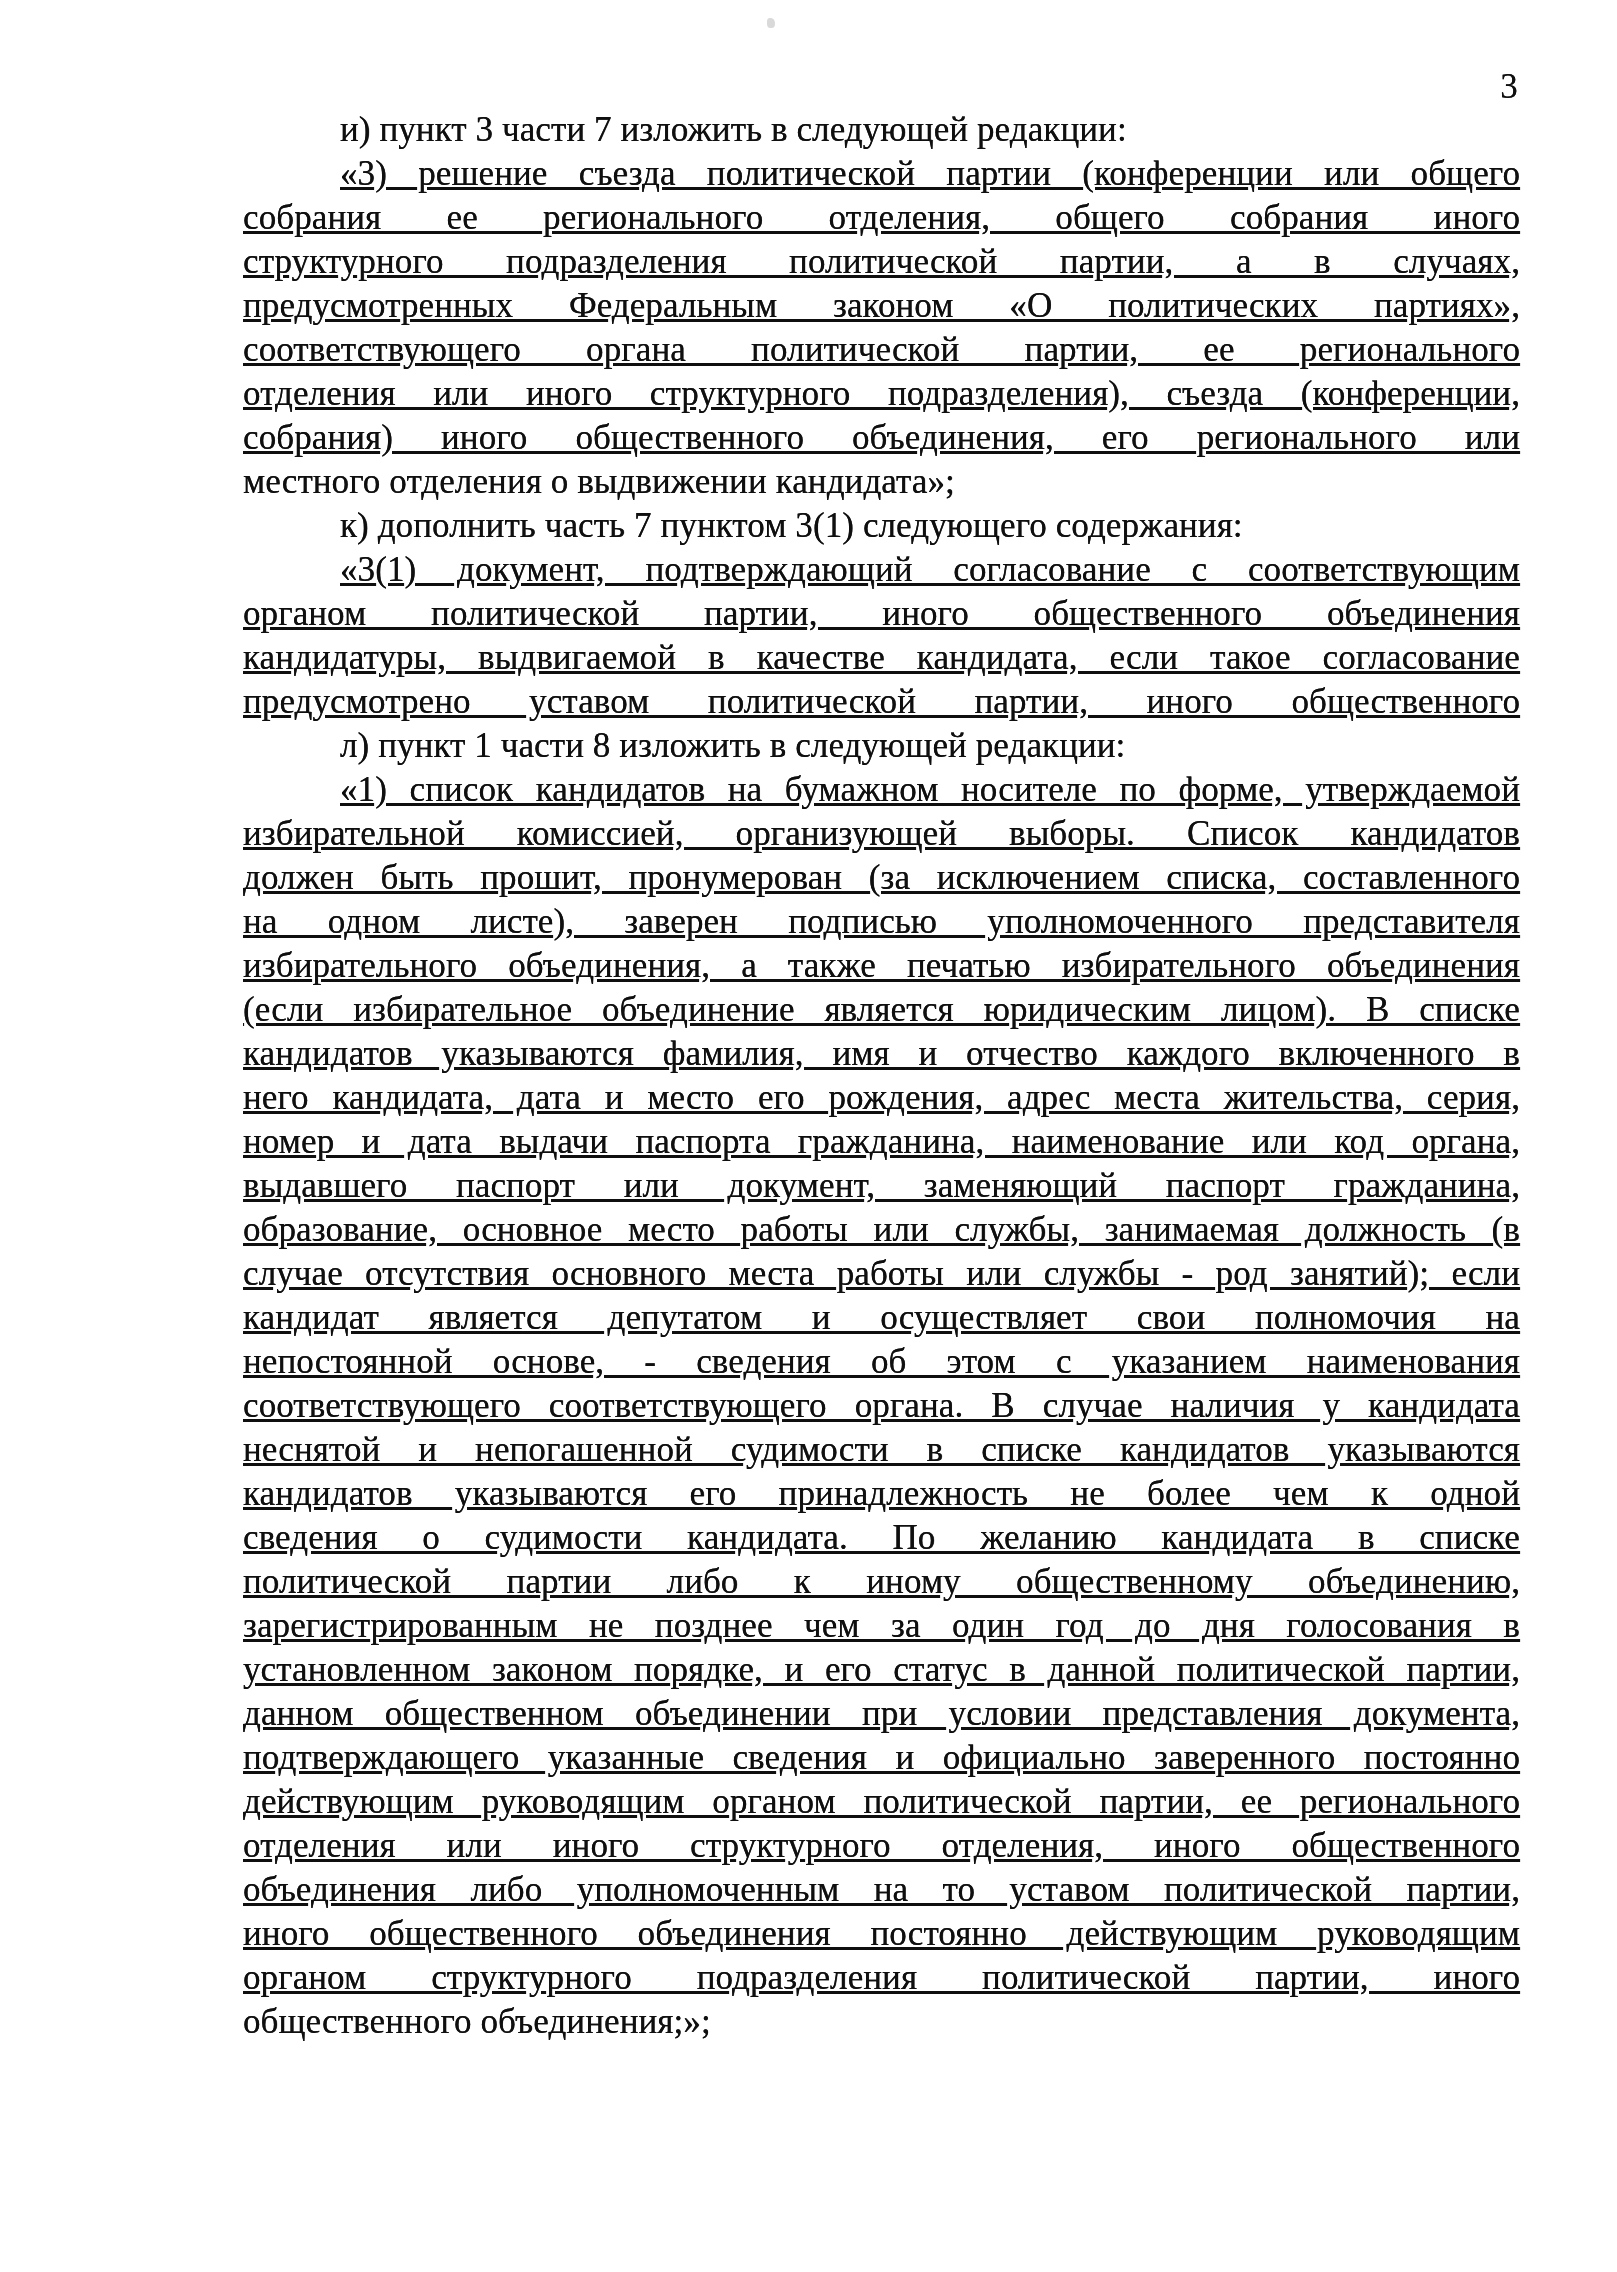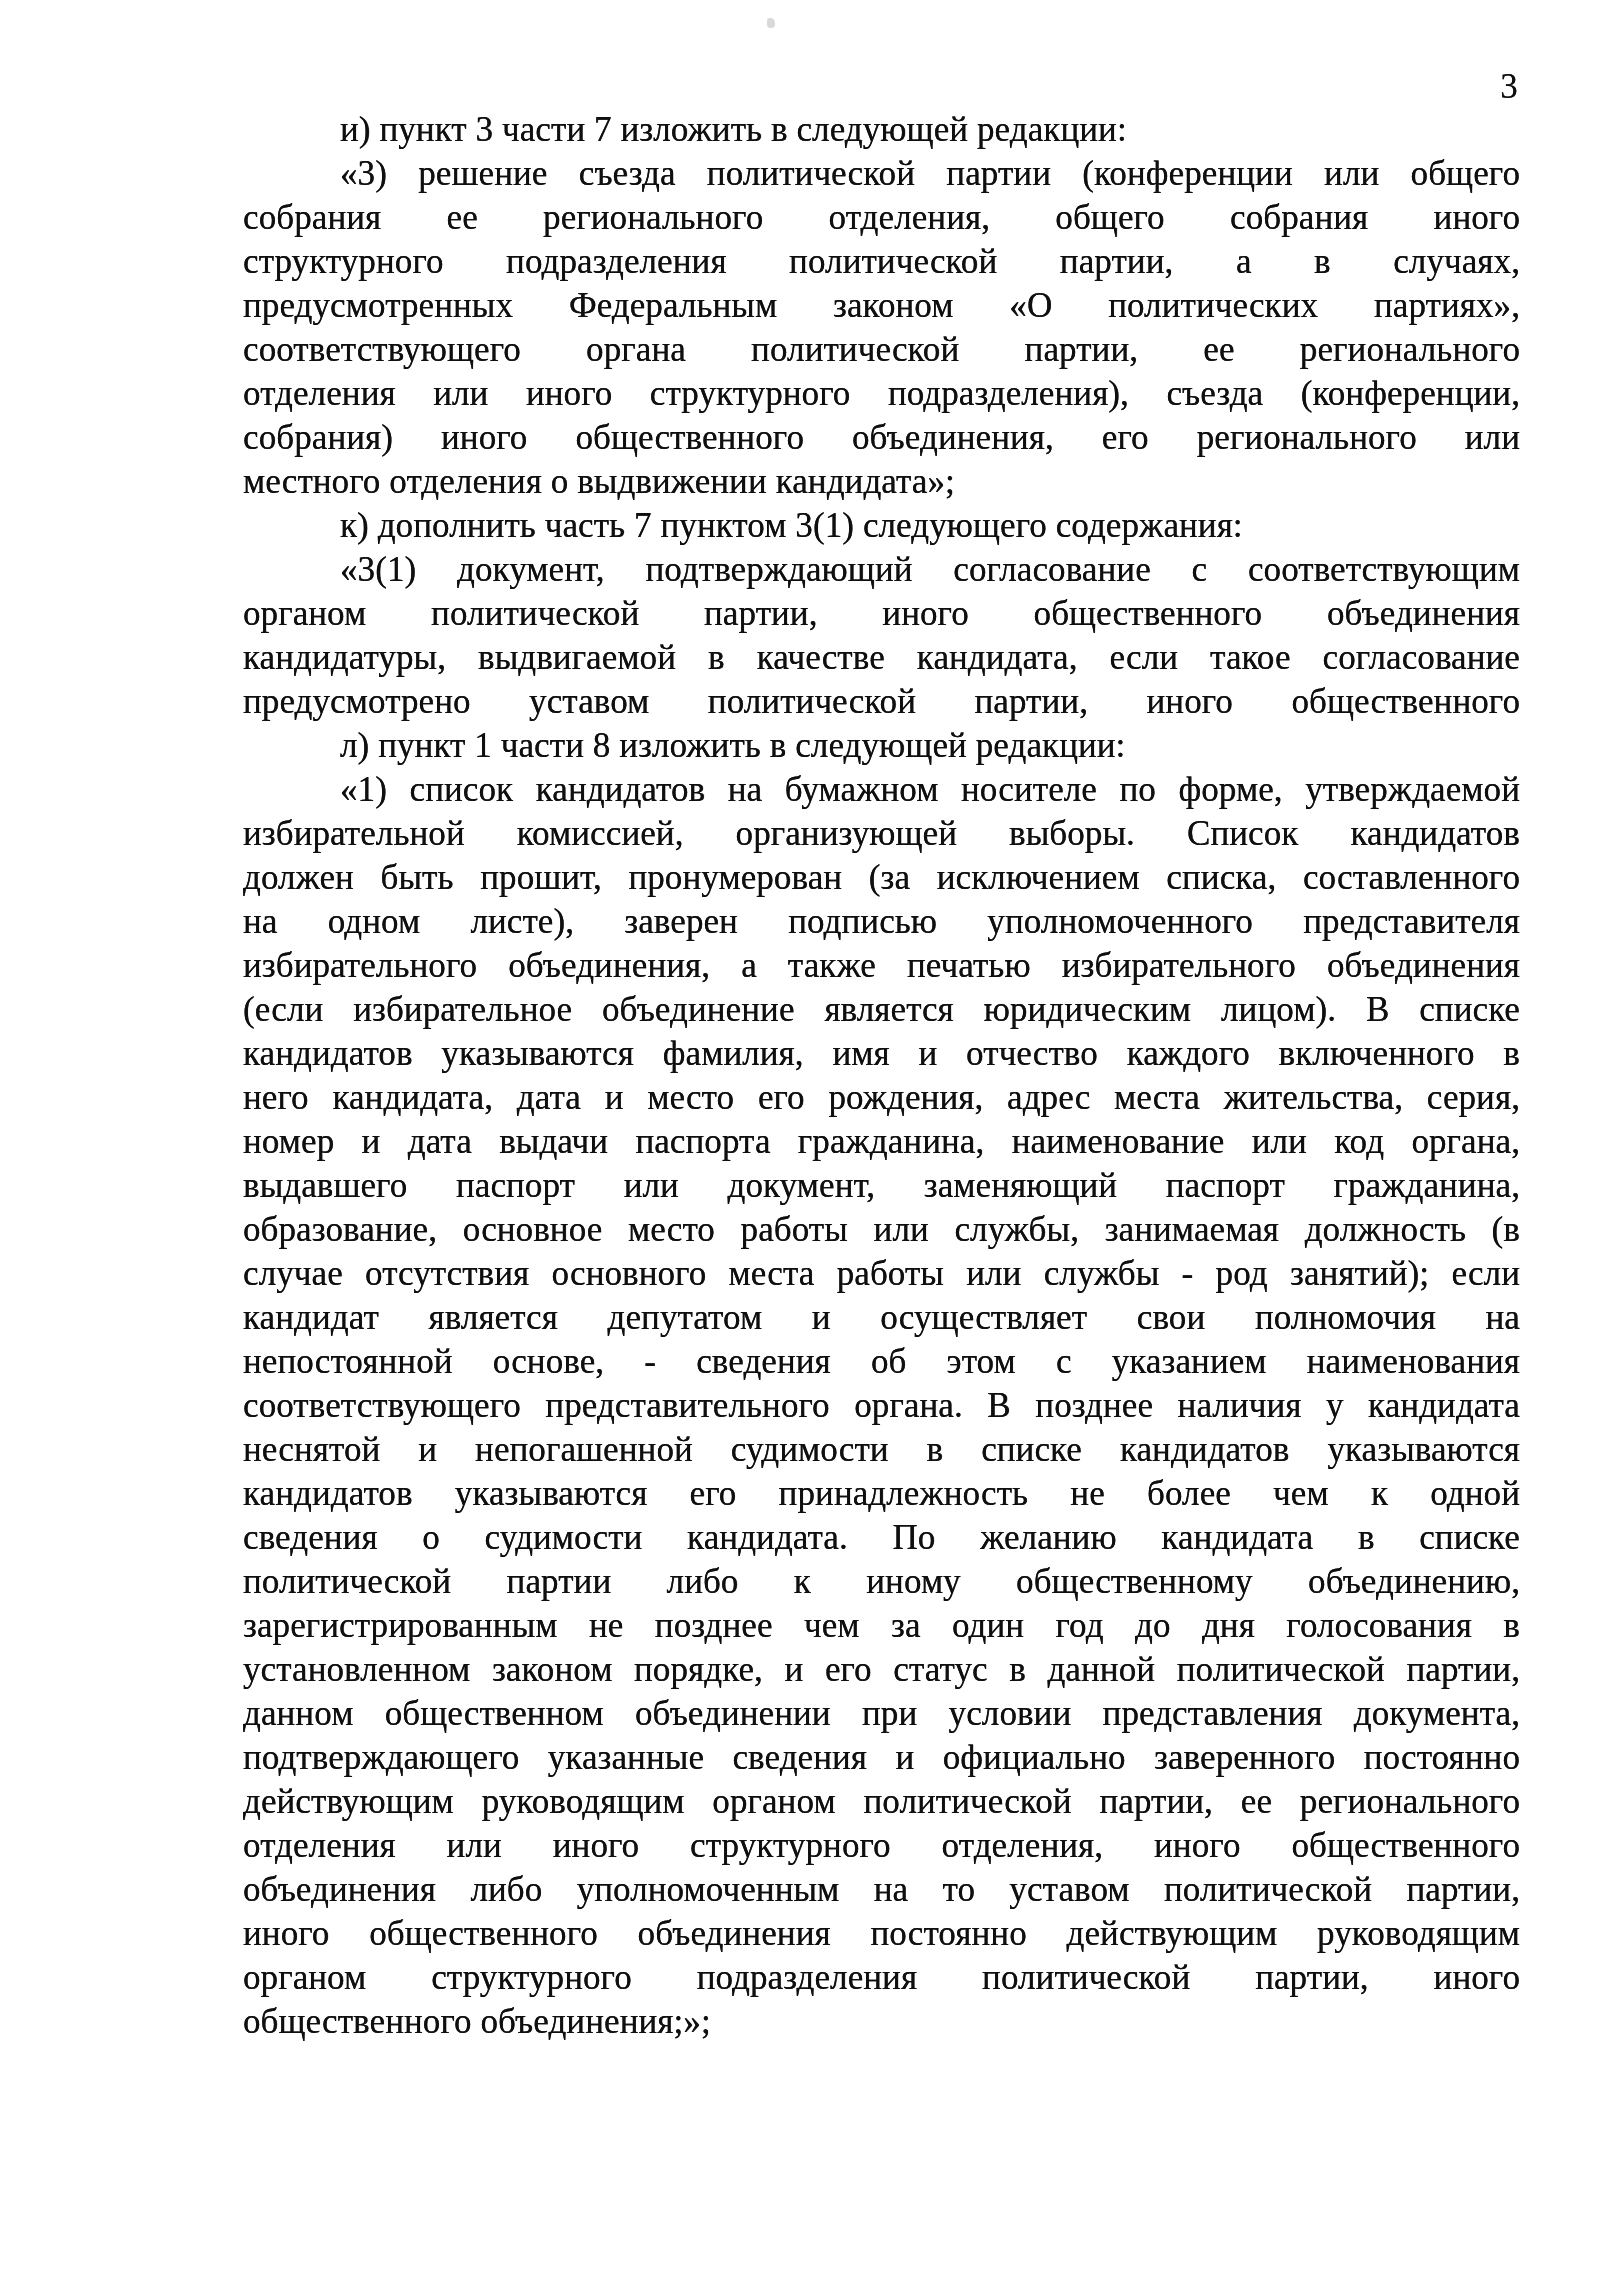--- a/index.html
+++ b/index.html
@@ -48,20 +48,21 @@
     height: 44px;
     line-height: 44px;
     font-size: 35px;
     letter-spacing: 0.1px;
     text-shadow: 0 0 0.4px rgba(0,0,0,.75), 0.3px 0 0 rgba(0,0,0,.35);
     white-space: normal;
   }
   .line.justify {
     text-align: justify;
     text-align-last: justify;
+    text-decoration: underline;
   }
   .line.left {
     text-align: center;
     text-align-last: left;
   }
   .line.indent {
     text-indent: 97px;
   }
 </style>
 </head>
@@ -93,21 +94,21 @@
       <div class="line justify">избирательного объединения, а также печатью избирательного объединения</div>
       <div class="line justify">(если избирательное объединение является юридическим лицом). В списке</div>
       <div class="line justify">кандидатов указываются фамилия, имя и отчество каждого включенного в</div>
       <div class="line justify">него кандидата, дата и место его рождения, адрес места жительства, серия,</div>
       <div class="line justify">номер и дата выдачи паспорта гражданина, наименование или код органа,</div>
       <div class="line justify">выдавшего паспорт или документ, заменяющий паспорт гражданина,</div>
       <div class="line justify">образование, основное место работы или службы, занимаемая должность (в</div>
       <div class="line justify">случае отсутствия основного места работы или службы - род занятий); если</div>
       <div class="line justify">кандидат является депутатом и осуществляет свои полномочия на</div>
       <div class="line justify">непостоянной основе, - сведения об этом с указанием наименования</div>
-      <div class="line justify">соответствующего представительного органа. В позднее наличия у кандидата</div>
+      <div class="line justify">соответствующего соответствующего органа. В случае наличия у кандидата</div>
       <div class="line justify">неснятой и непогашенной судимости в списке кандидатов указываются</div>
       <div class="line justify">кандидатов указываются его принадлежность не более чем к одной</div>
       <div class="line justify">сведения о судимости кандидата. По желанию кандидата в списке</div>
       <div class="line justify">политической партии либо к иному общественному объединению,</div>
       <div class="line justify">зарегистрированным не позднее чем за один год до дня голосования в</div>
       <div class="line justify">установленном законом порядке, и его статус в данной политической партии,</div>
       <div class="line justify">данном общественном объединении при условии представления документа,</div>
       <div class="line justify">подтверждающего указанные сведения и официально заверенного постоянно</div>
       <div class="line justify">действующим руководящим органом политической партии, ее регионального</div>
       <div class="line justify">отделения или иного структурного отделения, иного общественного</div>

